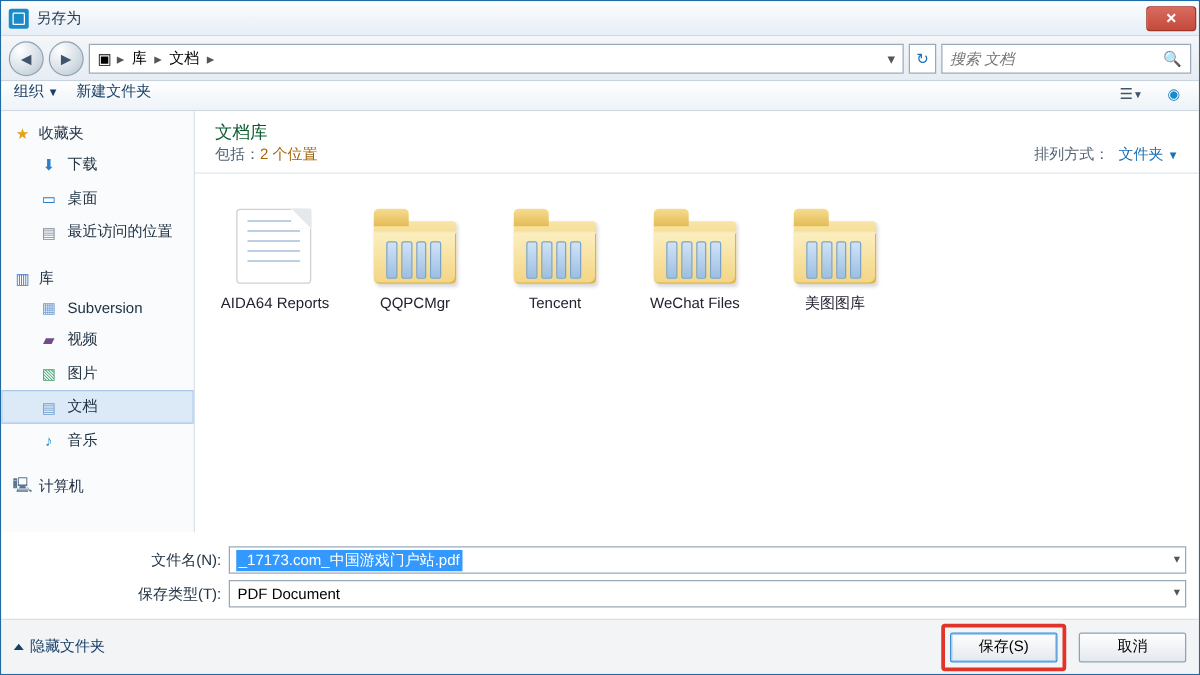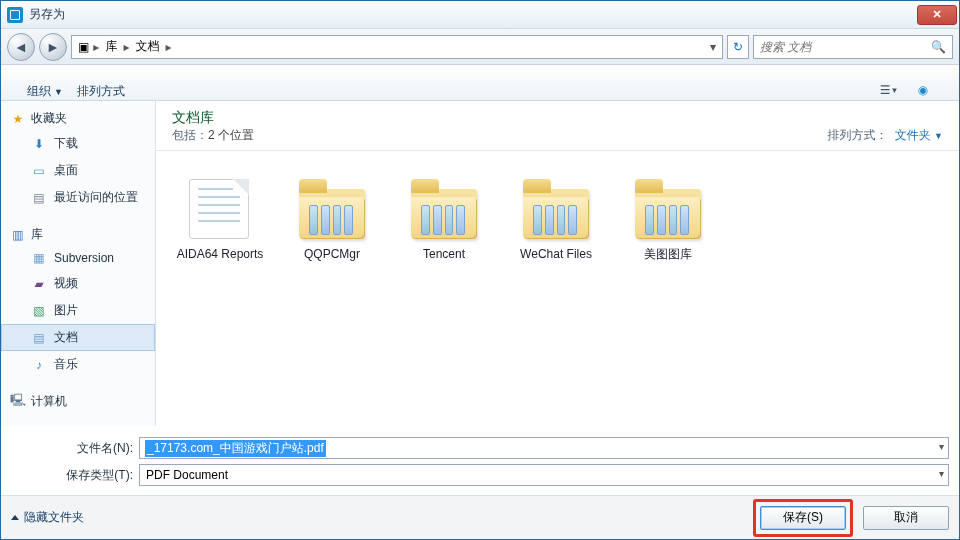--- a/index.html
+++ b/index.html
@@ -20,40 +20,40 @@
   .addr { flex:1; height:24px; border:1px solid #9aa9b9; background:#fff; display:flex; align-items:center; padding:0 24px 0 6px; gap:4px; position:relative;}
   .addr .crumb-sep{color:#555;}
   .addr .crumb{padding:0 2px;}
   .addr-dd{position:absolute; right:6px; top:4px; color:#555;}
   .refresh{ width:22px; height:24px; border:1px solid #9aa9b9; background:#fff; display:flex; align-items:center; justify-content:center; color:#1a6fb6; cursor:pointer;}
   .search{ width:200px; height:24px; border:1px solid #9aa9b9; background:#fff; display:flex; align-items:center; padding:0 6px; gap:6px;}
   .search input{border:none; outline:none; width:100%; color:#666; font-style:italic;}
   .search .sicon{color:#1a6fb6;}
 
   
-  .toolbar{ height:36px; background:linear-gradient(#fdfefe,#eef3f8); border-bottom:1px solid #cfd8e3; display:flex; align-items:flex-end; padding:0 26px; gap:14px;}
+  .toolbar{ height:24px; background:linear-gradient(#fdfefe,#eef3f8); border-bottom:1px solid #cfd8e3; display:flex; align-items:flex-start; padding:0 10px; gap:14px;}
   .toolbar .tbtn{color:#1a3f66; cursor:pointer;}
   .toolbar .tbtn .arr{font-size:9px; margin-left:3px;}
   .toolbar .spacer{flex:1;}
   .toolbar .ibtn{width:20px;height:20px;display:flex;align-items:center;justify-content:center;color:#3e556c;cursor:pointer;}
 
   
   .body-split{flex:1; display:flex; min-height:0;}
   .side{width:155px; border-right:1px solid #d9e1ea; background:#fafbfc; padding:6px 0; overflow:hidden;}
   .group{margin-bottom:12px;}
   .ghead{display:flex; align-items:center; gap:6px; padding:3px 10px; color:#234; cursor:pointer;}
   .gitem{display:flex; align-items:center; gap:8px; padding:4px 4px 4px 30px; color:#234; cursor:pointer; border:1px solid transparent;}
   .gitem.sel{background:#dceaf8; border:1px solid #a9c9eb;}
   .gi-icon{width:14px;height:14px;display:inline-flex;align-items:center;justify-content:center;}
 
   .main{flex:1; display:flex; flex-direction:column; background:#fff; min-height:0;}
   .lib-head{display:flex; align-items:flex-end; padding:8px 16px 6px; border-bottom:1px solid #e2e8ee; gap:24px;}
   .lib-title{color:#0d5a2e; font-size:14px;}
   .lib-sub{color:#536475; font-size:11px;}
-  .lib-sub a{color:#404040; text-decoration:none;}
+  .lib-sub a{color:#a16207; text-decoration:none;}
   .lib-head .spacer{flex:1;}
   .arrange{color:#536475;margin-left:34px;}
   .arrange a{color:#1a6fb6; text-decoration:none; margin-left:4px;}
   .arrange .arr{font-size:9px;}
 
   .files{flex:1; padding:14px 10px; display:flex; flex-wrap:wrap; gap:0 4px; align-content:flex-start; overflow:auto;}
   .fitem{width:108px; display:flex; flex-direction:column; align-items:center; text-align:left; padding:6px 2px; font-size:11.5px; color:#223; cursor:pointer;}
   .fitem .ico-wrap{width:78px;height:74px; position:relative;}
   .folder-ico{position:absolute; left:6px; bottom:6px; width:66px; height:50px; background:linear-gradient(#f8e4a7,#e9c35c); border-radius:0 3px 3px 5px; box-shadow:1px 2px 3px rgba(0,0,0,0.15);}
   .folder-ico::before{content:""; position:absolute; top:-10px; left:0; width:28px; height:14px; background:linear-gradient(#f5dc93,#e4bc54); border-radius:4px 4px 0 0;}
@@ -61,21 +61,21 @@
   .folder-ico .binds{position:absolute; bottom:4px; left:10px; width:44px; height:30px; display:flex; gap:3px;}
   .bind{width:9px; background:linear-gradient(#cfe3f7,#9dbfe2); border-radius:2px; border:1px solid #7aa3ce;}
   .doc-ico{position:absolute; left:8px; bottom:6px; width:60px; height:60px; background:#fff; border:1px solid #cfcfcf; border-radius:3px;}
   .doc-ico::before{content:""; position:absolute; top:8px; left:8px; right:8px; height:38px; background:repeating-linear-gradient(#bdd0e3 0 2px, transparent 2px 8px);}
   .doc-ico::after{content:""; position:absolute; right:-1px; top:-1px; width:0;height:0; border-left:16px solid #fff; border-top:16px solid #e4e9ee;}
   .fitem .lbl{margin-top:2px; line-height:14px;}
 
   
   .inputs{background:#fff; padding:6px 10px 4px 60px; }
   .row{display:flex; align-items:center; margin:5px 0;}
-  .row .rl{width:72px; text-align:right; margin-right:6px; color:#234;}
+  .row .rl{width:72px; text-align:right; margin-right:6px; color:#234;margin-left:44px;}
   .row .rc{flex:1; position:relative;}
   .tb{width:100%; height:22px; border:1px solid #9aa9b9; background:#fff; padding:0 22px 0 6px;}
   .tb-sel{position:absolute; left:6px; top:3px; background:#3399ff; color:#fff; padding:0 2px;}
   .combo-arr{position:absolute; right:5px; top:4px; font-size:10px; color:#555;}
 
   .footer{height:44px; border-top:1px solid #d9e1ea; background:#f2f4f6; display:flex; align-items:center; padding:0 10px; gap:10px;}
   .footer .hidebtn{color:#1a3f66; cursor:pointer; display:flex; align-items:center; gap:5px;}
   .footer .caret-up{width:0;height:0;border-left:4px solid transparent;border-right:4px solid transparent;border-bottom:5px solid #1a3f66;}
   .footer .spacer{flex:1;}
   .abtn{min-width:86px; height:24px; border:1px solid #8ea3b3; background:linear-gradient(#fefefe,#e4e9ee); border-radius:2px; cursor:pointer;}
@@ -107,21 +107,21 @@
     </div>
     <div class="refresh">↻</div>
     <div class="search">
       <input placeholder="搜索 文档" style="">
       <span class="sicon">🔍</span>
     </div>
   </div>
 
   <div class="toolbar">
     <span class="tbtn"><span>组织</span><span class="arr">▼</span></span>
-    <span class="tbtn">排列方式</span>
+    <span class="tbtn">新建文件夹</span>
     <span class="spacer"></span>
     <span class="ibtn">☰<span class="arr" style="font-size:8px;">▼</span></span>
     <span class="ibtn" style="color:#1a8bc9;">◉</span>
   </div>
 
   <div class="body-split">
 
     <div class="side">
       <div class="group">
         <div class="ghead">

